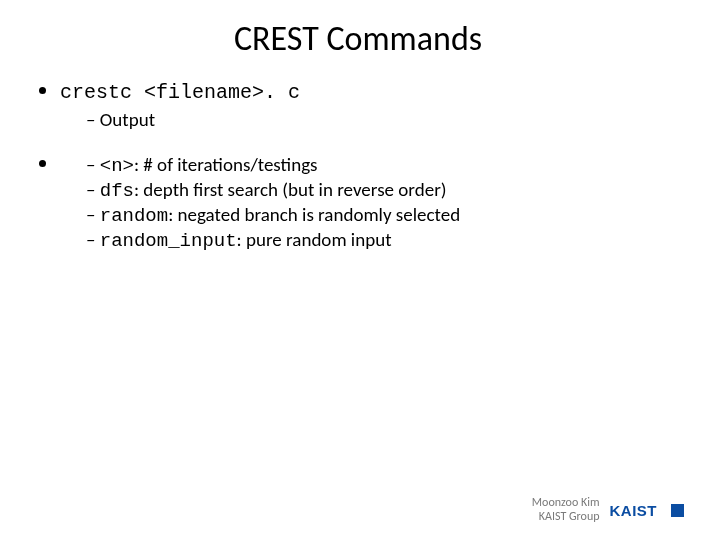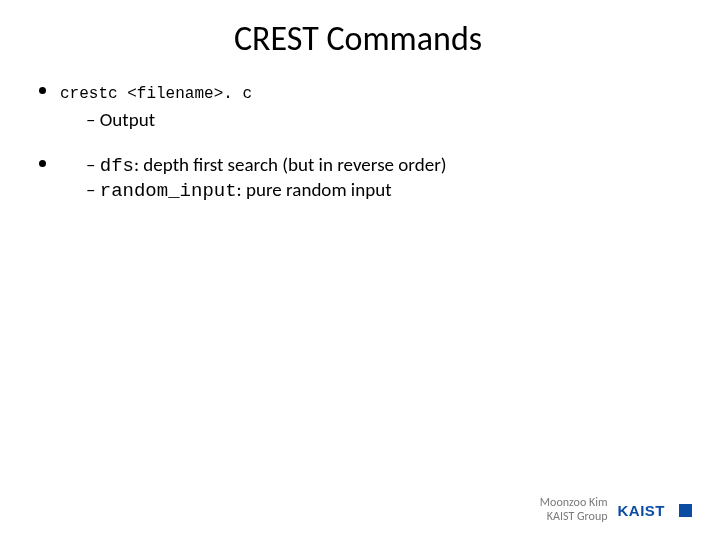--- a/index.html
+++ b/index.html
@@ -8,22 +8,22 @@
   .mono{font-family:"Courier New",monospace;}
   ul.top{list-style:disc;margin:0;padding-left:26px;font-size:22px;}
   ul.top>li{margin-bottom:6px;}
   ul.l2{list-style:none;margin:4px 0 19px 0;padding-left:26px;font-size:19px;}
   ul.l2>li::before{content:"–  ";}
   ul.l3{list-style:disc;margin:2px 0 4px 0;padding-left:34px;font-size:16px;}
   ul.l3>li{list-style-type:disc;margin:1px 0;}
   ul.l2b{list-style:none;margin:4px 0 0 0;padding-left:26px;font-size:19px;}
   ul.l2b>li{margin:1px 0;}
   ul.l2b>li::before{content:"–   ";}
-  .cmd{font-size:16px;text-align:right;}
-  .footer{position:absolute;right:24px;bottom:16px;display:flex;align-items:center;gap:10px;}
+  .cmd{font-size:20px;text-align:right;}
+  .footer{position:absolute;right:32px;bottom:16px;display:flex;align-items:center;gap:10px;}
   .credit{font-size:12px;color:#7a7a7a;text-align:right;line-height:1.15;}
   .logo{display:flex;align-items:center;gap:12px;}
   .logo-text{color:#0b4da2;font-weight:bold;font-size:15px;letter-spacing:0.5px;font-family:Arial,sans-serif;}
   .logo-square{width:13px;height:13px;background:#0b4da2;display:inline-block;margin-left:2px;vertical-align:top;margin-top:1px;}
 </style>
 </head>
 <body>
 <div class="slide">
 
 <h1 class="title">CREST Commands</h1>
@@ -34,21 +34,27 @@
     <ul class="l2">
       <li>
         <span>Output</span>
       </li>
     </ul>
   </li>
 
   <li>
     <ul class="l2b">
       <li>
+        <span class="mono">&lt;n&gt;</span><span>: # of iterations/testings</span>
+      </li>
+      <li>
         <span class="mono">dfs</span><span>: depth first search (but in reverse order)</span>
+      </li>
+      <li>
+        <span class="mono">random</span><span>: negated branch is randomly selected</span>
       </li>
       <li>
         <span class="mono">random_input</span><span>: pure random input</span>
       </li>
     </ul>
   </li>
 </ul>
 
 <div class="footer">
   <div class="credit">

